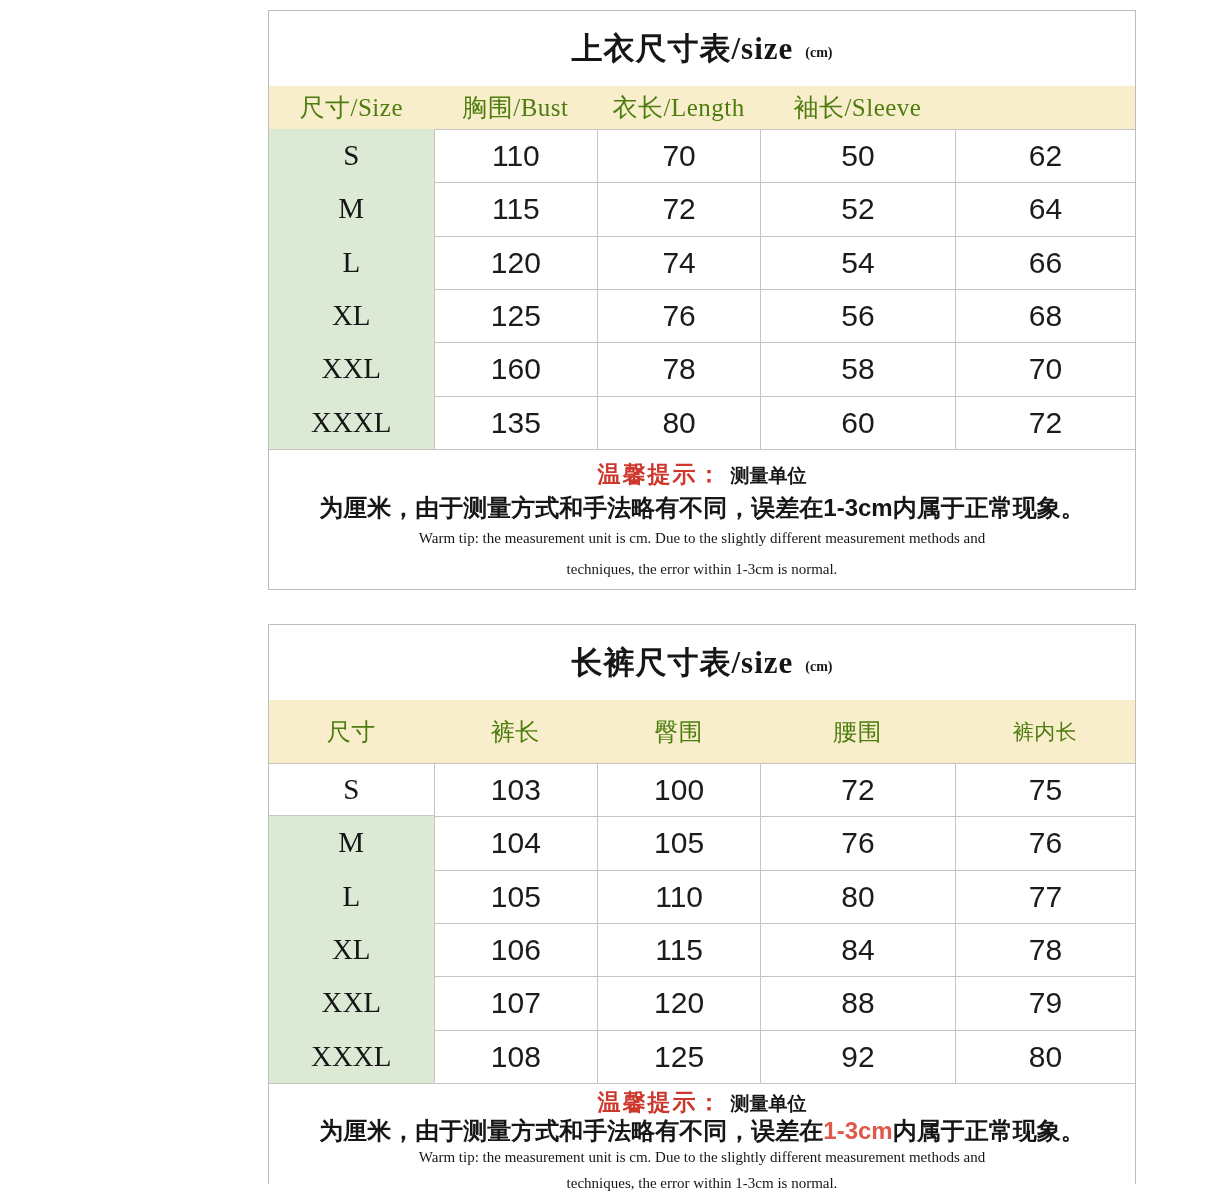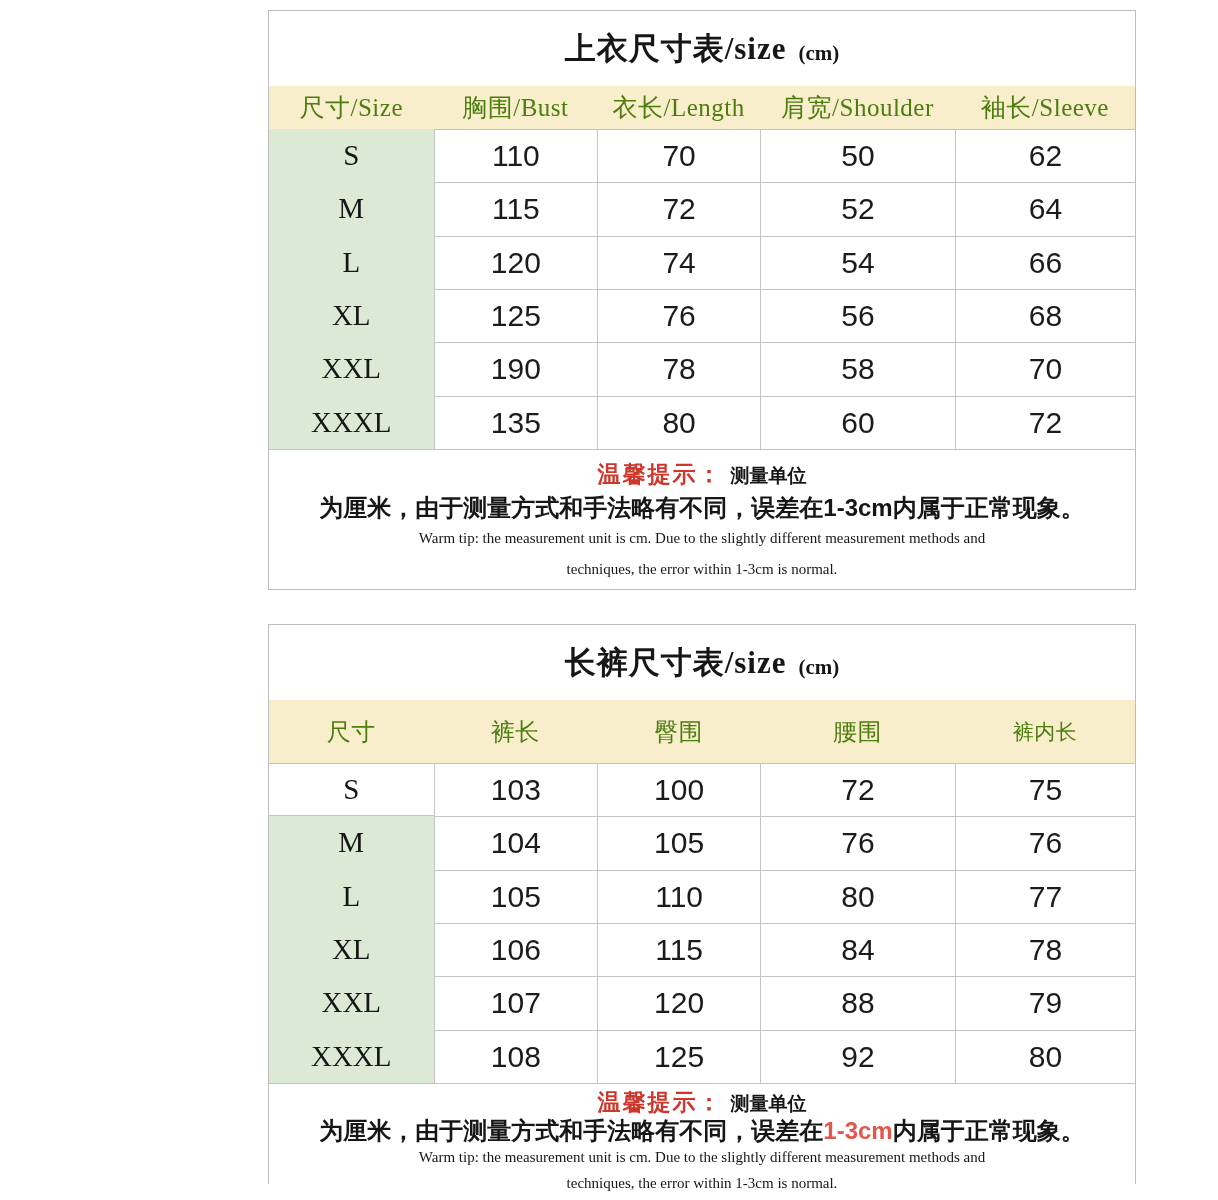--- a/index.html
+++ b/index.html
@@ -12,21 +12,21 @@
   .chart{
     position:absolute;left:268px;width:868px;background:#fff;
     border:1px solid #bdbdbd;box-sizing:border-box;
   }
   .t1{top:10px;height:580px}
   .t2{top:624px;height:560px}
 
   
   .title-row{display:flex;justify-content:center;align-items:center;height:75px;gap:12px;background:#fff}
   .title{font-weight:bold;font-size:31px;letter-spacing:1px}
-  .unit{font-weight:bold;font-size:21px;margin-top:9px}
+  .unit{font-weight:bold;font-size:14px;margin-top:9px}
 
   
   .grid5{display:grid;grid-template-columns:19% 18.9% 18.8% 22.5% 20.8%}
 
   
   .thead{background:#f8eecb;align-items:center}
   .t1 .thead{height:43px}
   .t2 .thead{height:63px}
   .hcell{text-align:center;font-size:25px;color:#4d7c0f;letter-spacing:.5px}
   .t2 .hcell{font-size:24px}
@@ -67,21 +67,20 @@
 <section class="chart t1">
   <div class="title-row">
     <span class="title">上衣尺寸表/size</span>
     <span class="unit">(cm)</span>
   </div>
 
   <div class="thead grid5">
     <span class="hcell">尺寸/Size</span>
     <span class="hcell">胸围/Bust</span>
     <span class="hcell">衣长/Length</span>
-    <span class="hcell">肩宽/Shoulder</span>
     <span class="hcell">袖长/Sleeve</span>
   </div>
 
   <div class="tbody grid5">
     <div class="trow">
       <div class="cell scell">S</div>
       <div class="cell vcell">110</div>
       <div class="cell vcell">70</div>
       <div class="cell vcell">50</div>
       <div class="cell vcell">62</div>
@@ -102,21 +101,21 @@
     </div>
     <div class="trow">
       <div class="cell scell">XL</div>
       <div class="cell vcell">125</div>
       <div class="cell vcell">76</div>
       <div class="cell vcell">56</div>
       <div class="cell vcell">68</div>
     </div>
     <div class="trow">
       <div class="cell scell">XXL</div>
-      <div class="cell vcell">190</div>
+      <div class="cell vcell">160</div>
       <div class="cell vcell">78</div>
       <div class="cell vcell">58</div>
       <div class="cell vcell">70</div>
     </div>
     <div class="trow">
       <div class="cell scell">XXXL</div>
       <div class="cell vcell">135</div>
       <div class="cell vcell">80</div>
       <div class="cell vcell">60</div>
       <div class="cell vcell">72</div>

